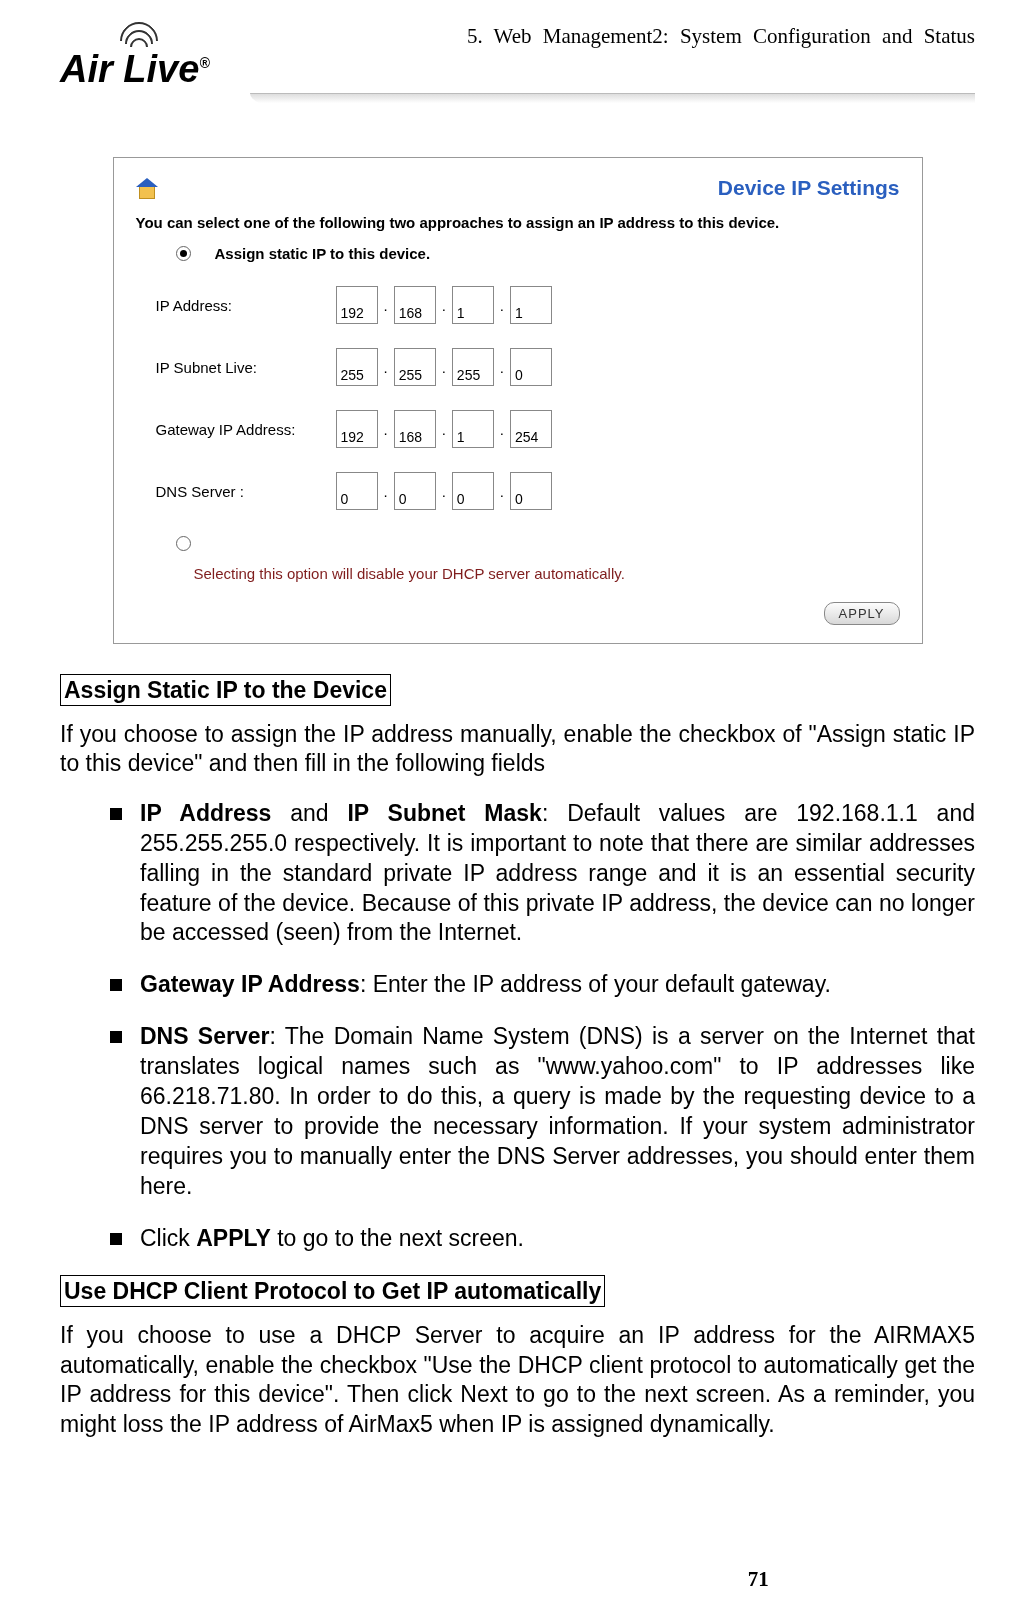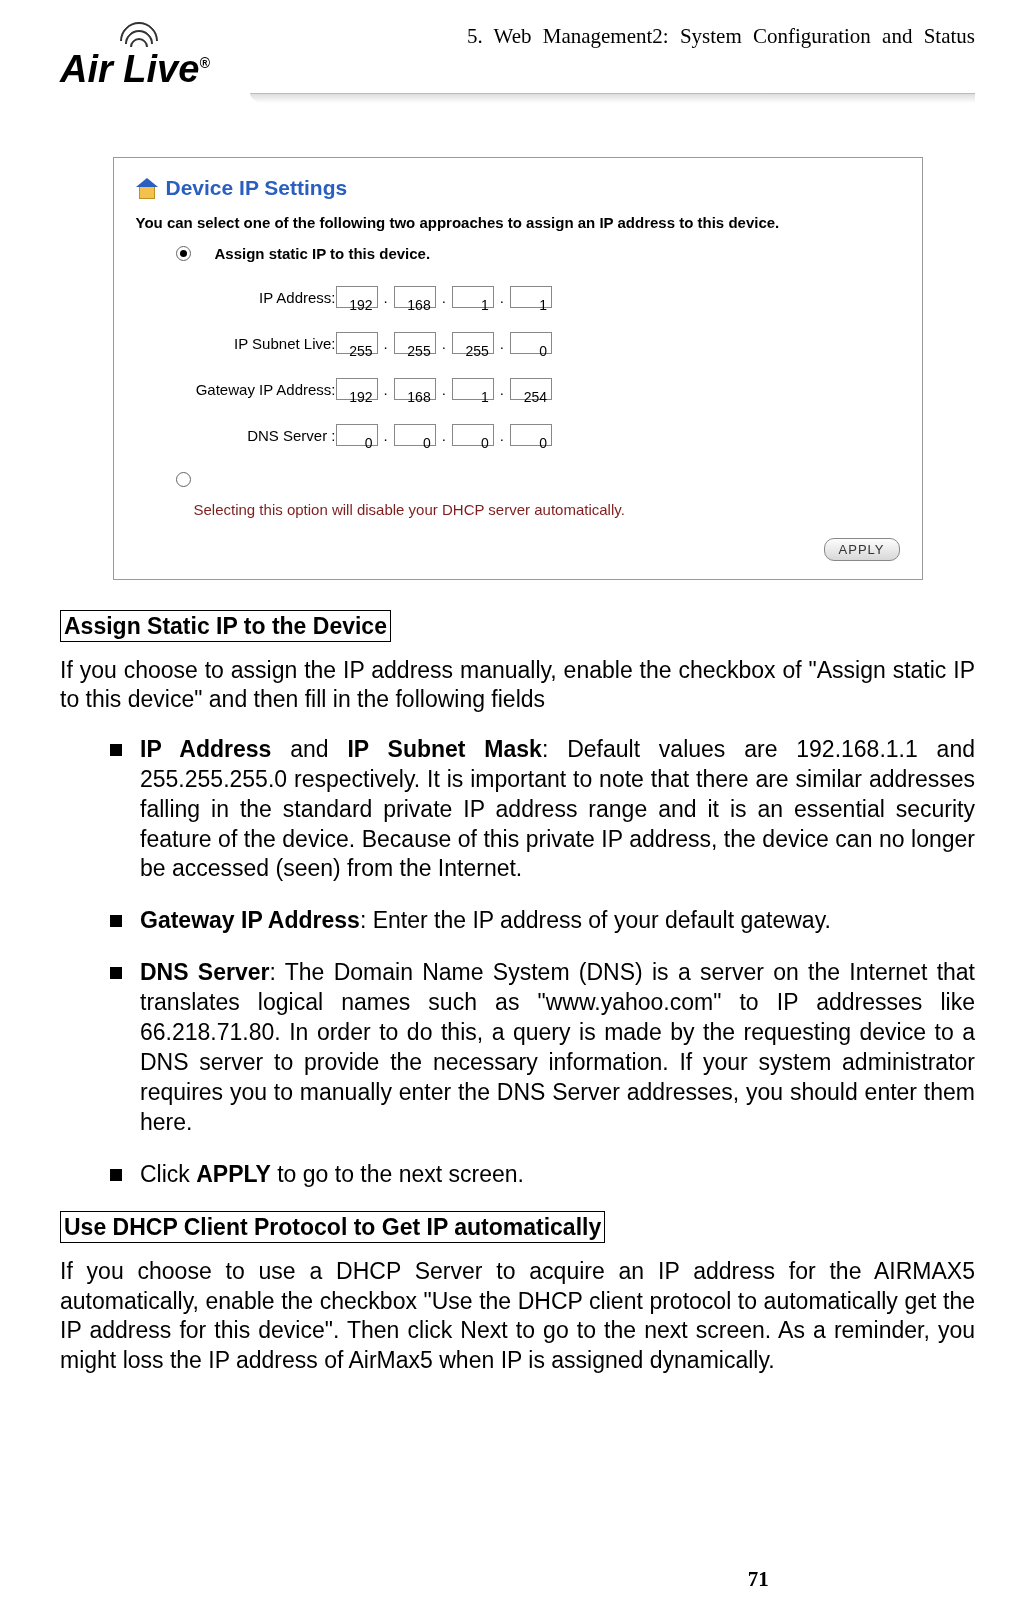--- a/index.html
+++ b/index.html
@@ -59,42 +59,42 @@
     margin-left: 190px;
     margin-top: -8px;
   }
   .screenshot-frame {
     border: 1px solid #999;
     width: 810px;
     margin: 0 auto 30px auto;
     padding: 18px 22px 18px 22px;
     font-family: Arial, sans-serif;
   }
-  .panel-title-row { display:flex; align-items:center; gap:8px; margin-bottom:14px; }
+  .panel-title-row { display:flex; align-items:center; gap:8px; margin-bottom:14px;justify-content:space-between; }
   .home-icon {
     width: 22px; height: 20px; position: relative;
   }
   .home-icon::before {
     content:""; position:absolute; left:3px; top:8px; width:14px; height:11px; background:#f2c14e; border:1px solid #c09020;
   }
   .home-icon::after {
     content:""; position:absolute; left:0; top:0; width:0; height:0; border-left:11px solid transparent; border-right:11px solid transparent; border-bottom:9px solid #2a5fbf;
   }
   .panel-title { color:#2a5fbf; font-weight:bold; font-size:21px; }
   .panel-intro { font-weight:bold; font-size:15px; margin:10px 0 14px 0; }
   .radio-row { display:flex; align-items:center; gap:24px; font-weight:bold; font-size:15px; margin:8px 0 14px 40px; }
   .radio {
     width:15px;height:15px;border:1px solid #666;border-radius:50%;background:#fff;display:inline-flex;align-items:center;justify-content:center;flex-shrink:0;
   }
   .radio.checked::after { content:""; width:7px;height:7px;border-radius:50%;background:#000; }
   .ip-grid { margin-left: 20px; font-size:15px; }
-  .ip-row { display:flex; align-items:center; margin:24px 0;text-align:right; }
+  .ip-row { display:flex; align-items:center; margin:24px 0; }
   .ip-label { width: 180px; }
   .octet {
-    width: 42px; height: 22px; border:1px solid #888; background:#fff; padding:10px 4px; font-size:14px; display:inline-block;
+    width: 42px; height: 22px; border:1px solid #888; background:#fff; padding:18px 4px; font-size:14px; display:inline-block;
   }
   .dot { margin: 0 6px; }
   .dhcp-note { font-size:15px; margin:4px 0 20px 58px; color:#7f1d1d; }
   .apply-row { text-align:right; margin-top:8px; }
   .apply-btn {
     display:inline-block; padding:3px 14px; font-size:13px; letter-spacing:1px;
     background: linear-gradient(to bottom,#fdfdfd,#d8d8d8);
     border:1px solid #888; border-radius:10px; color:#333;
   }
   .section-heading {

